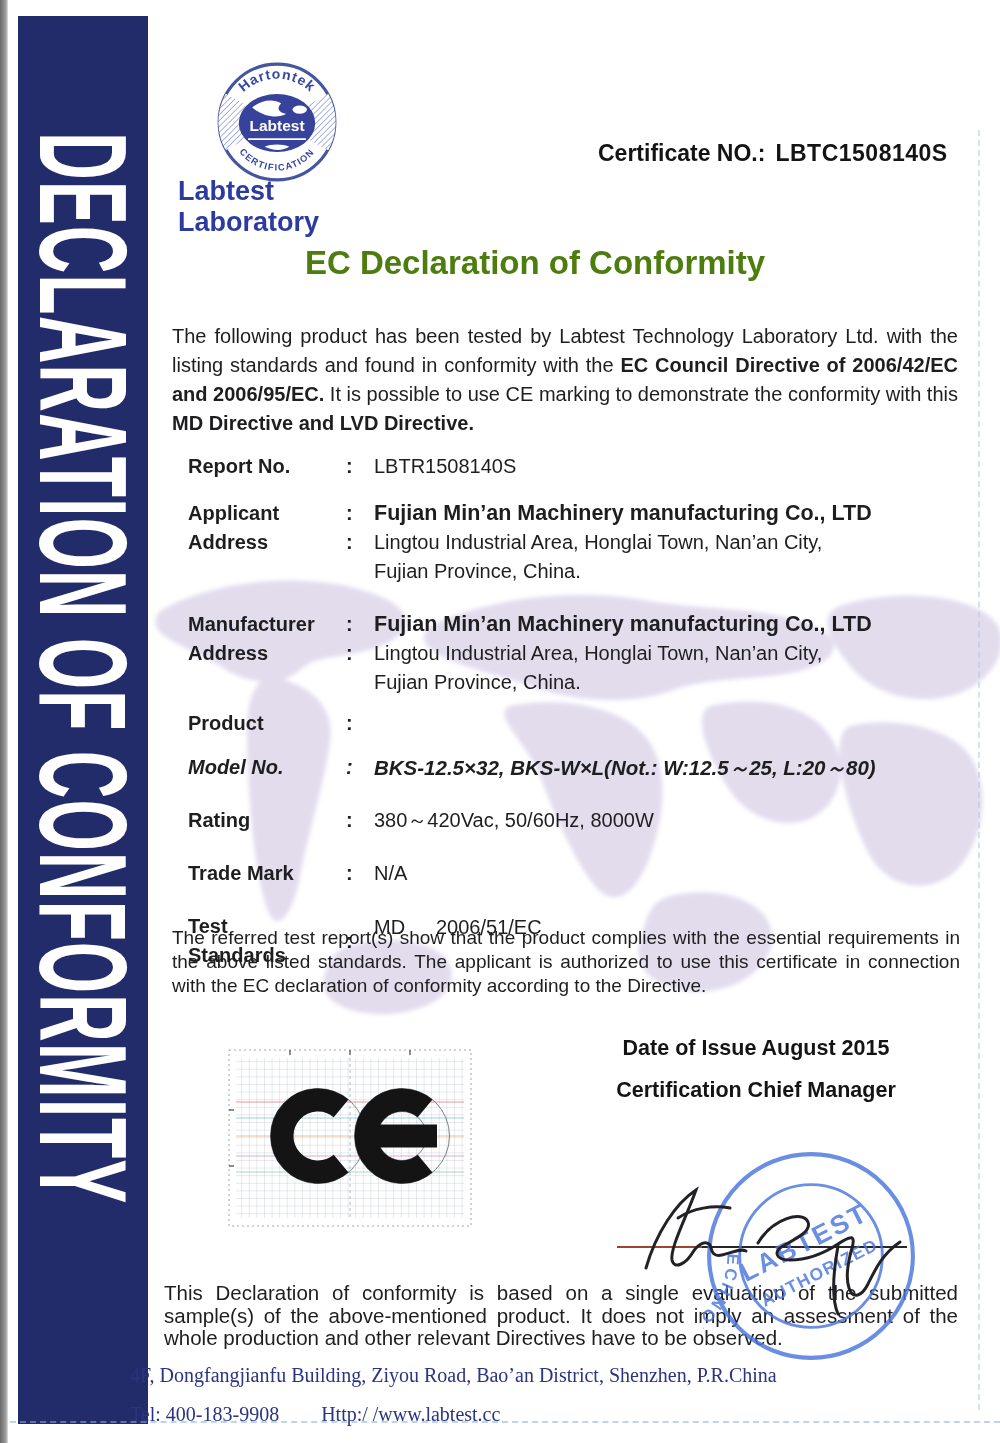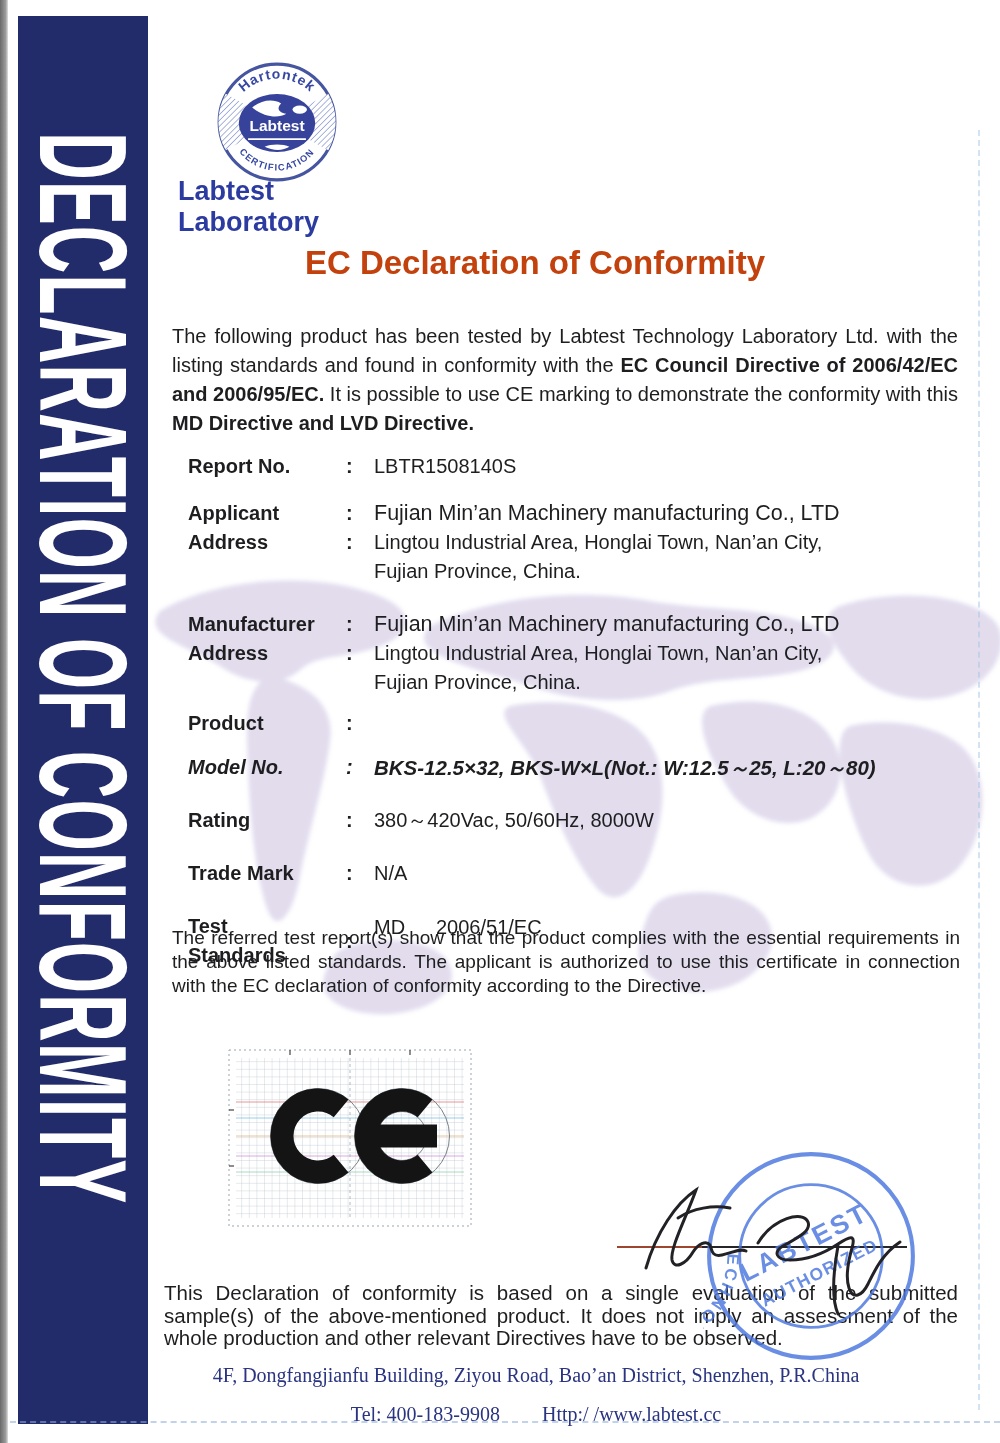--- a/index.html
+++ b/index.html
@@ -20,50 +20,50 @@
           transform:scaleX(1.88);transform-origin:center;}
   
   .logo-badge{position:absolute;left:215px;top:60px;z-index:1;}
   .logo-caption{position:absolute;left:178px;top:176px;width:200px;text-align:left;
           font-size:27px;font-weight:700;color:#2c3ba0;z-index:1;}
   
   .certline{position:absolute;left:598px;top:140px;font-size:23px;font-weight:700;color:#141414;z-index:1;}
   .certline .num{margin-left:10px;letter-spacing:.5px;}
   
   .title{position:absolute;left:130px;top:244px;width:810px;text-align:center;
-         font-size:33px;font-weight:700;color:#c2410c;z-index:1;}
+         font-size:33px;font-weight:700;color:#4d7c0f;z-index:1;}
   .para{position:absolute;text-align:justify;z-index:1;}
   .p1{left:172px;top:322px;width:786px;font-size:20px;line-height:29px;}
   .p2{left:172px;top:926px;width:788px;font-size:19px;line-height:24px;}
   .p3{left:164px;top:1282px;width:794px;font-size:20.5px;line-height:22.5px;}
   .b{font-weight:700;}
   
   .fields{position:absolute;left:188px;top:452px;width:772px;z-index:1;}
   .frow{display:grid;grid-template-columns:158px 28px 1fr;font-size:20px;line-height:29px;}
   .frow .lab{font-weight:700;}
   .frow .col{font-weight:700;}
-  .v-bold{font-weight:400;font-size:21.5px;}
+  .v-bold{font-weight:700;font-size:21.5px;}
   .v-prod{font-weight:700;font-size:22px;}
   .v-model{font-weight:700;font-size:20.5px;}
   .mt18{margin-top:18px;}.mt8{margin-top:24px;}.mt15{margin-top:15px;font-style:italic;}.mt5{margin-top:12px;}
   .ts-col{align-self:center;}
   .ts-grid{display:grid;grid-template-columns:62px 1fr;line-height:31px;}
   
   .issue{position:absolute;left:565px;top:1036px;width:382px;text-align:center;
          font-size:21.5px;font-weight:700;color:#141414;z-index:1;}
   .issue .l2{margin-top:17px;}
   
   .ce{position:absolute;left:226px;top:1046px;z-index:1;}
   
   .stamp{position:absolute;left:703px;top:1148px;opacity:.82;z-index:3;pointer-events:none;}
   .sigline{position:absolute;left:617px;top:1246px;width:290px;height:2px;z-index:2;
            background:linear-gradient(to right,#9e4530 0 85px,#26262a 85px);}
   .sig{position:absolute;left:598px;top:1148px;z-index:4;pointer-events:none;}
   
-  .footer{position:absolute;left:130px;top:1364px;width:812px;text-align:center;
+  .footer{position:absolute;left:130px;top:1364px;width:812px;
           font-family:"Liberation Serif",serif;color:#2a3480;font-size:20px;z-index:1;}
   .footer .line2{margin-top:16px;}
   .footer .gap{display:inline-block;width:42px;}
   .watermark{position:absolute;left:150px;top:566px;z-index:0;}
 </style>
 </head>
 <body>
 
 <div class="page">
 
@@ -116,20 +116,23 @@
     <text x="60" y="69" text-anchor="middle" font-size="15" font-weight="bold" fill="#ffffff">Labtest</text>
     <text font-size="13.5" font-weight="bold" fill="#3647a3" letter-spacing="1">
       <textPath href="#toparc" startOffset="50%" text-anchor="middle">Hartontek</textPath>
     </text>
     <text font-size="9" font-weight="bold" fill="#3647a3" letter-spacing="1.2">
       <textPath href="#botarc" startOffset="50%" text-anchor="middle">CERTIFICATION</textPath>
     </text>
   </svg>
   <div class="logo-caption">Labtest Laboratory</div>
 
+  <div class="certline">
+    <span>Certificate NO.:</span><span class="num">LBTC1508140S</span>
+  </div>
 
   <div class="title">EC Declaration of Conformity</div>
 
   <div class="para p1"><span>The following product has been tested by Labtest Technology Laboratory Ltd. with the listing standards and found in conformity with the </span><span class="b">EC Council Directive of 2006/42/EC and 2006/95/EC.</span><span> It is possible to use CE marking to demonstrate the conformity with this </span><span class="b">MD Directive and LVD Directive.</span></div>
 
   <div class="fields">
     <div class="frow">
       <span class="lab">Report No.</span>
       <span class="col">:</span>
       <span>LBTR1508140S</span>
@@ -189,20 +192,24 @@
         <span class="ts-grid">
           <span>MD</span>
           <span>2006/51/EC</span>
         </span>
       </span>
     </div>
   </div>
 
   <div class="para p2">The referred test report(s) show that the product complies with the essential requirements in the above listed standards. The applicant is authorized to use this certificate in connection with the EC declaration of conformity according to the Directive.</div>
 
+  <div class="issue">
+    <div>Date of Issue August 2015</div>
+    <div class="l2">Certification Chief Manager</div>
+  </div>
 
   <svg class="ce" width="248" height="184" viewBox="0 0 248 184">
     <defs>
       <pattern id="cegrid" width="7.6" height="7.6" patternUnits="userSpaceOnUse">
         <path d="M7.6,0 L0,0 0,7.6" fill="none" stroke="#b9c5cd" stroke-width="0.7"></path>
       </pattern>
     </defs>
     <rect x="3" y="4" width="242" height="176" fill="#ffffff" stroke="#9aa5ad" stroke-width="1" stroke-dasharray="2,3"></rect>
     <rect x="10" y="12" width="228" height="160" fill="url(#cegrid)"></rect>
     <g stroke-width="0.9" opacity="0.75">

